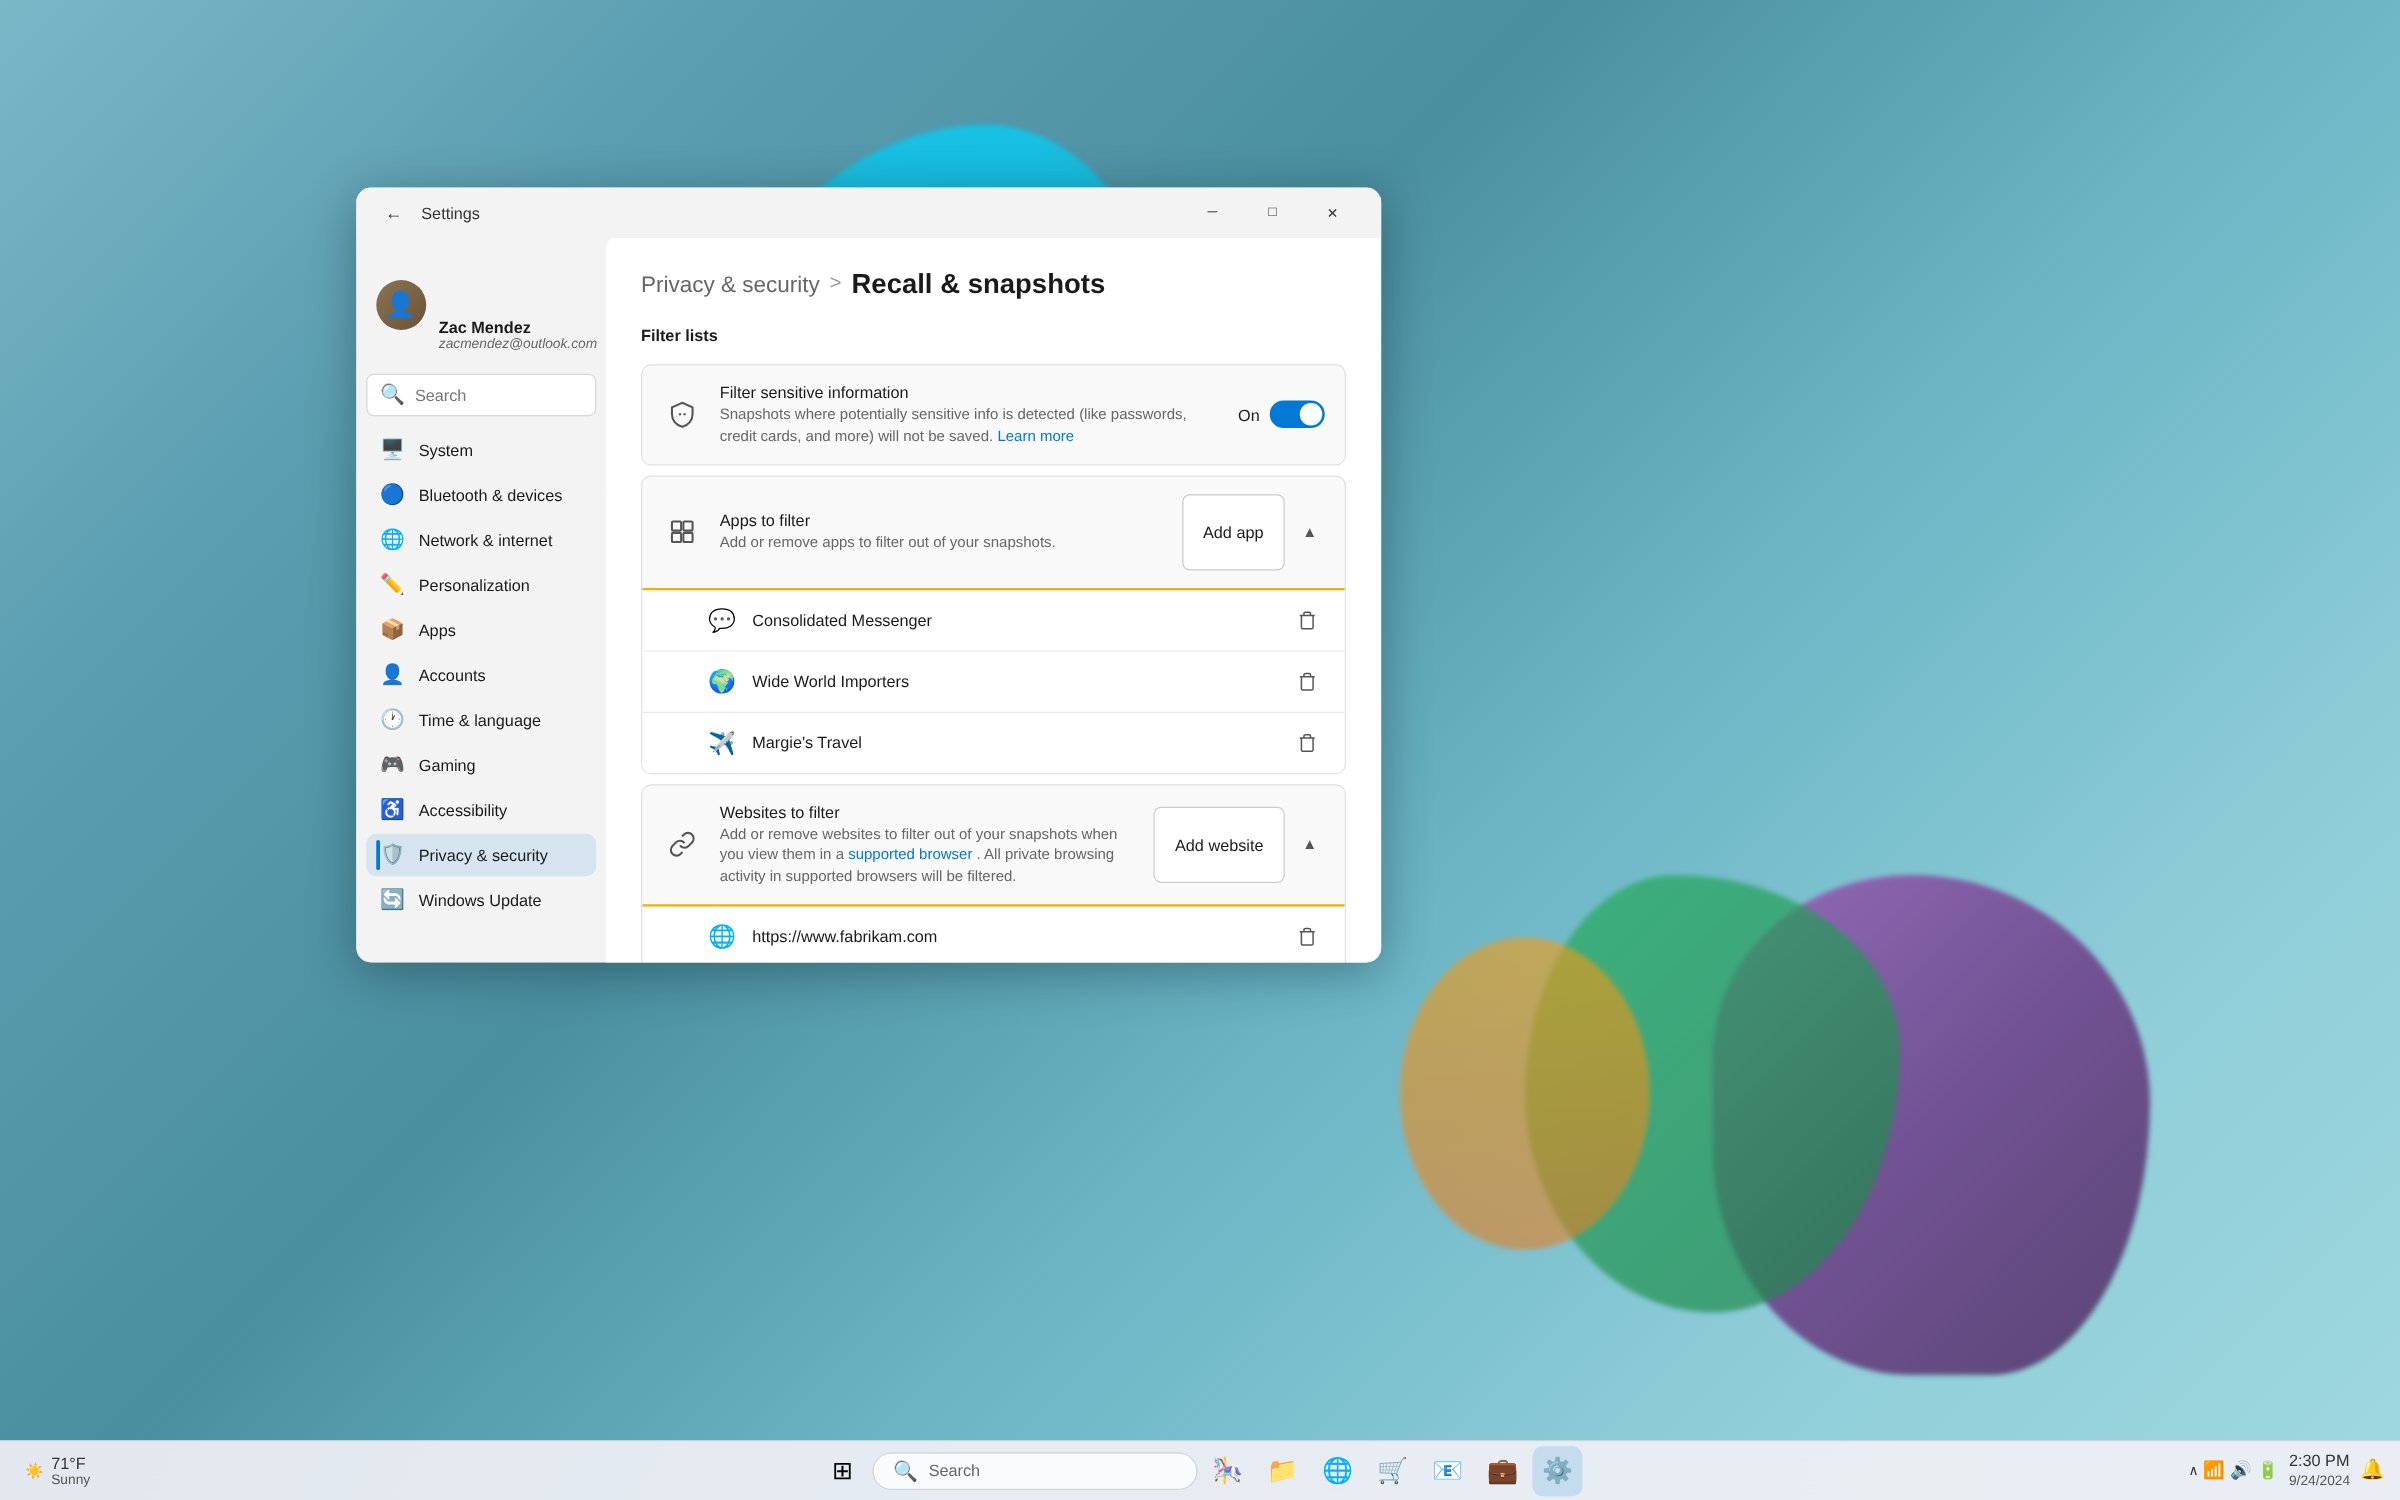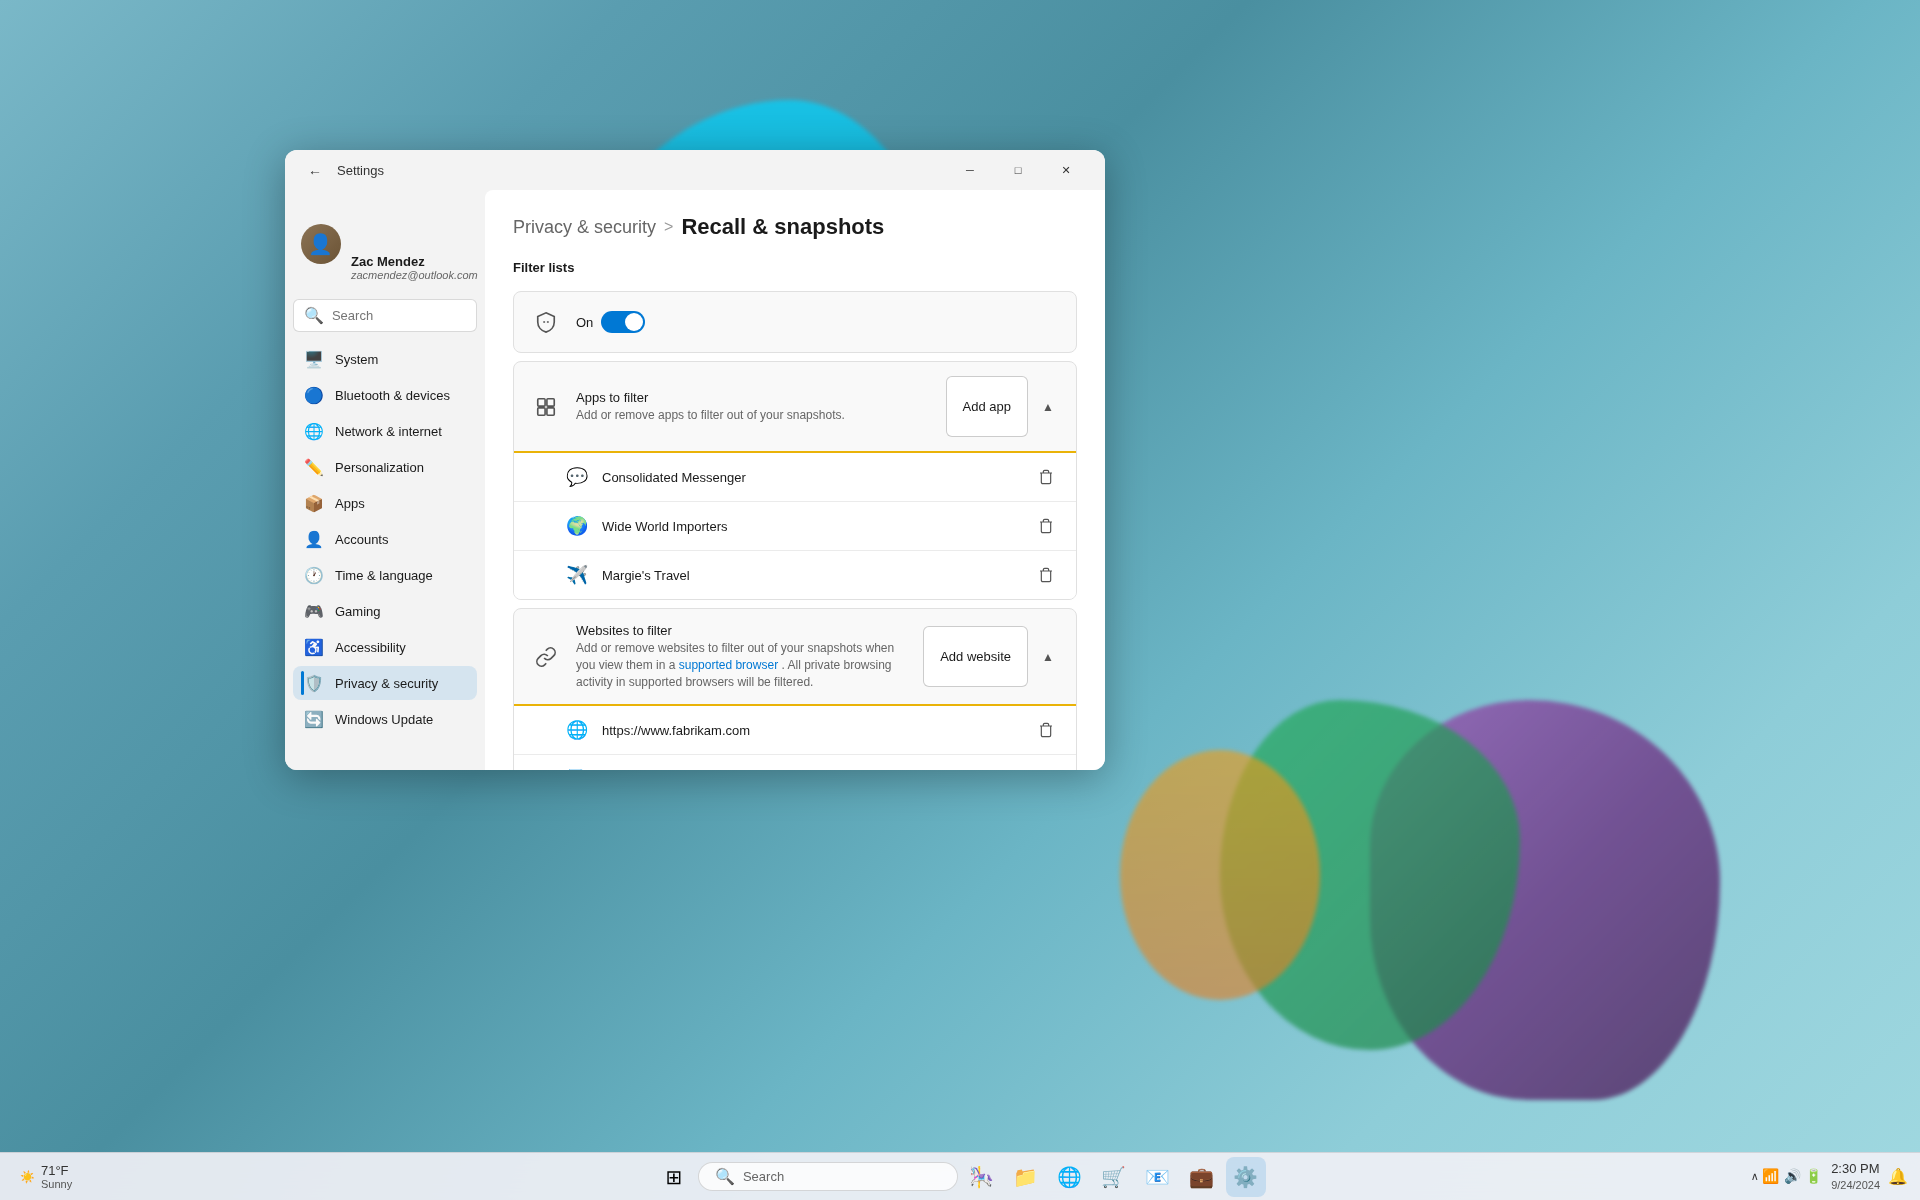--- a/index.html
+++ b/index.html
@@ -496,20 +496,27 @@
 
       <div class="section-label">Filter lists</div>
 
       <div class="card">
         <div class="card-row">
           <div class="card-icon">
             <svg width="22" height="22" viewBox="0 0 24 24" fill="none" stroke="#555" stroke-width="1.8">
               <path d="M12 2l9 4v6c0 5-3.5 9.5-9 11C6.5 21.5 3 17 3 12V6l9-4z"></path>
               <line x1="9" y1="12" x2="15" y2="12" stroke-dasharray="2,2"></line>
             </svg>
+          </div>
+          <div class="card-text">
+            <div class="card-title">Filter sensitive information</div>
+            <div class="card-desc">
+              <span>Snapshots where potentially sensitive info is detected (like passwords, credit cards, and more) will not be saved.</span>
+              <a class="link">Learn more</a>
+            </div>
           </div>
           <div class="card-action">
             <span class="toggle-label">On</span>
             <div class="toggle"></div>
           </div>
         </div>
       </div>
 
       <div class="card">
         <div class="card-row">

